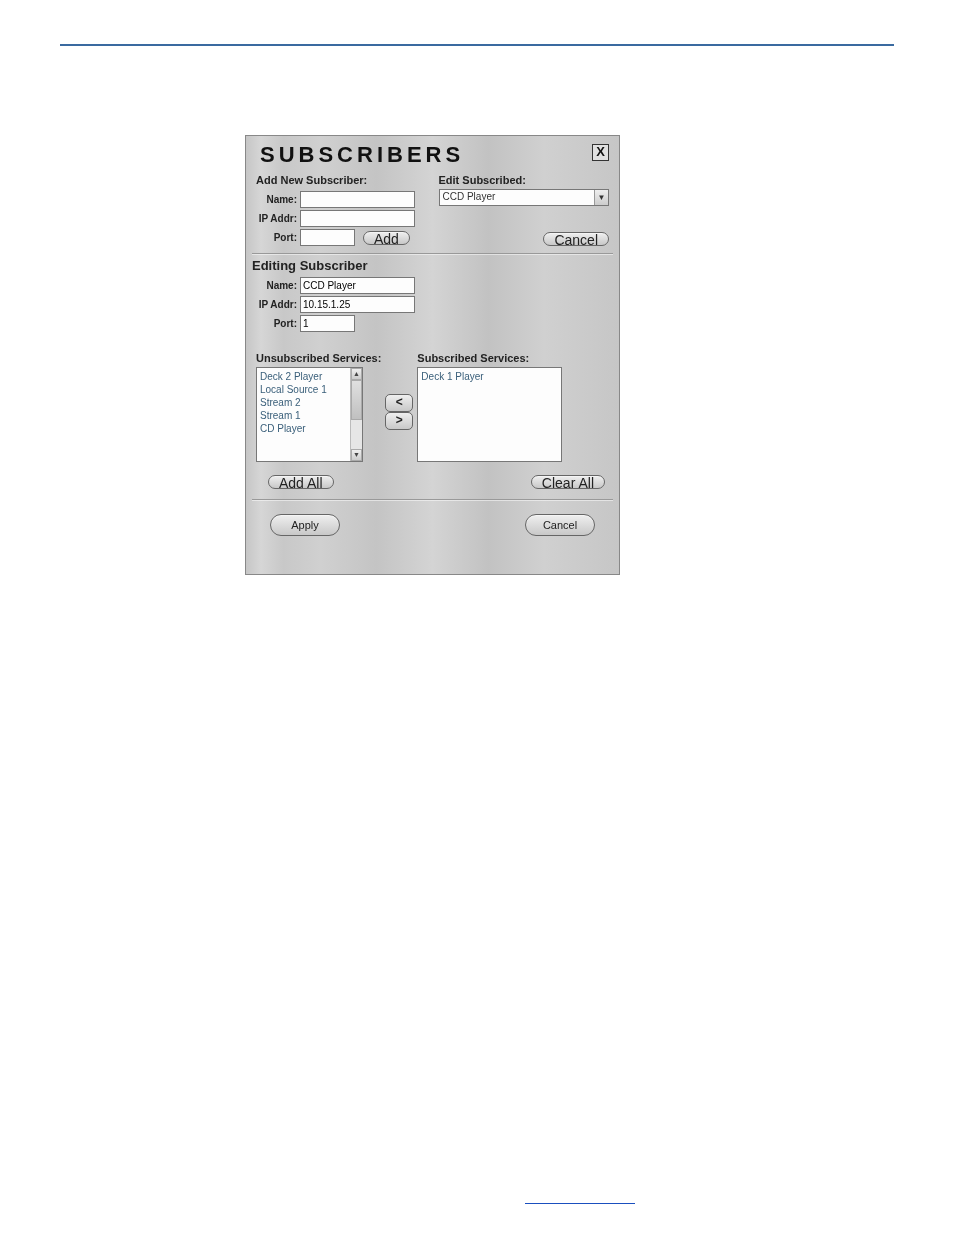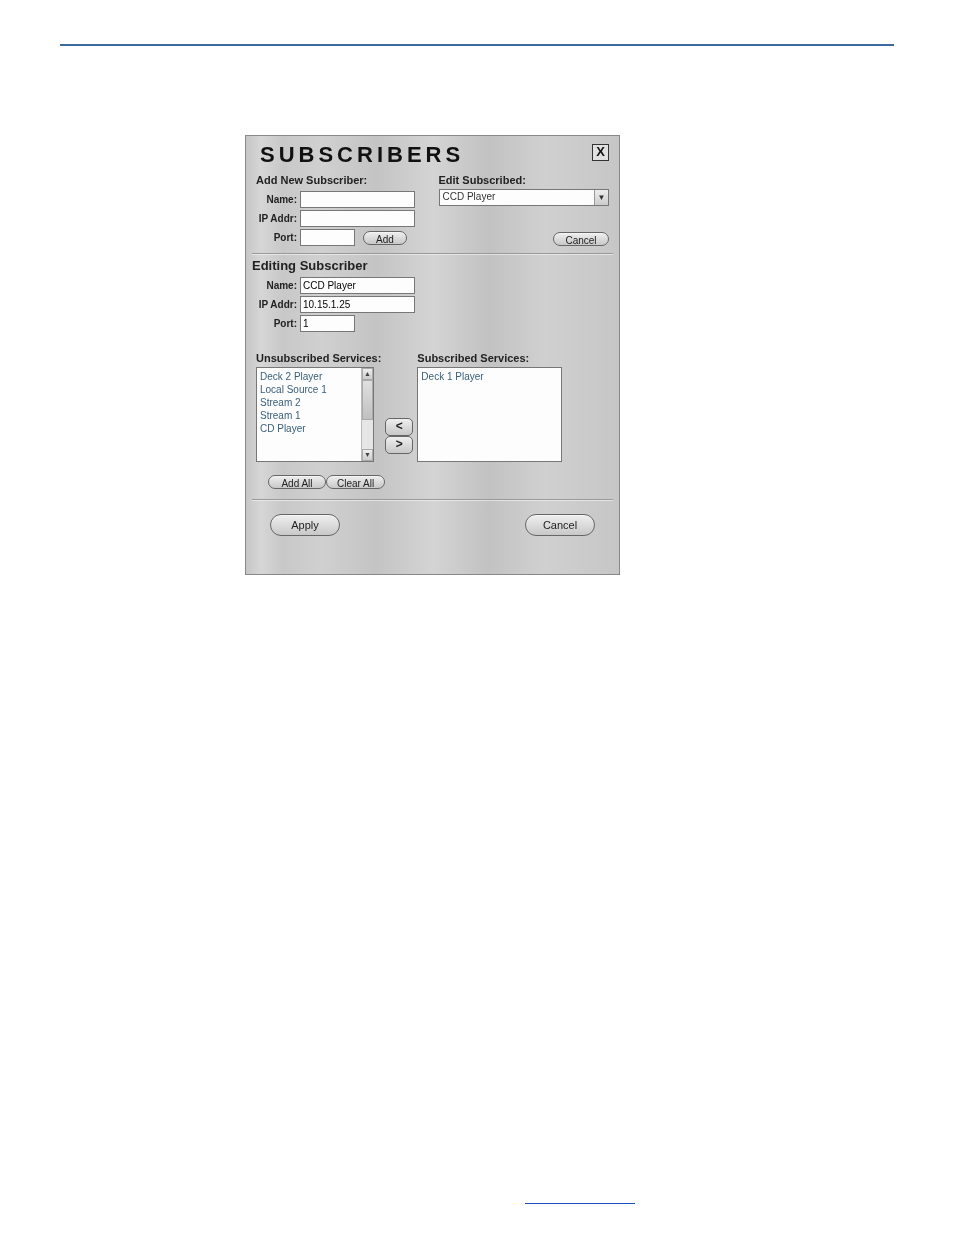--- a/index.html
+++ b/index.html
@@ -87,21 +87,21 @@
   .w110 { width: 115px; }
   .w55 { width: 55px; }
   .pill-btn {
     display: inline-block;
     height: 14px;
     min-width: 44px;
     padding: 0 10px;
     border-radius: 9px;
     border: 1px solid #666;
     background: linear-gradient(#efefef,#c8c8c8);
-    font-size: 10px;
+    font-size: 14px;
     line-height: 15px;
     text-align: center;
     cursor: pointer;
     box-shadow: 0 1px 0 rgba(255,255,255,.4) inset;
   }
   .pill-lg {
     height: 22px;
     min-width: 70px;
     border-radius: 11px;
     font-size: 11px;
@@ -138,21 +138,21 @@
   }
   .edit-heading {
     font-weight: bold;
     font-size: 13px;
     padding: 4px 10px 2px 6px;
   }
   .listbox {
     background: #fdfdfd;
     border: 1px solid #777;
     height: 95px;
-    width: 118px;
+    width: 107px;
     position: relative;
     display: flex;
   }
   .listbox-inner {
     flex: 1;
     padding: 2px 3px;
     font-size: 10px;
     color: #3a5f7a;
   }
   .listitem {
@@ -199,29 +199,29 @@
     font-size: 12px;
     font-weight: bold;
     text-align: center;
     line-height: 15px;
     cursor: pointer;
     color: #222;
   }
   .services-row {
     display: flex;
     padding: 4px 10px 0 10px;
-    align-items: flex-end;
+    align-items: center;
   }
   .services-col {
     display: flex;
     flex-direction: column;
   }
   .row-btns {
     display: flex;
-    justify-content: flex-start;
+    justify-content: space-between;
     padding: 13px 14px 0 22px;
   }
   .bottom-row {
     display: flex;
     justify-content: space-between;
     padding: 14px 24px 0 24px;
   }
   .link {
     position: absolute;
     color: #1a4fbf;

